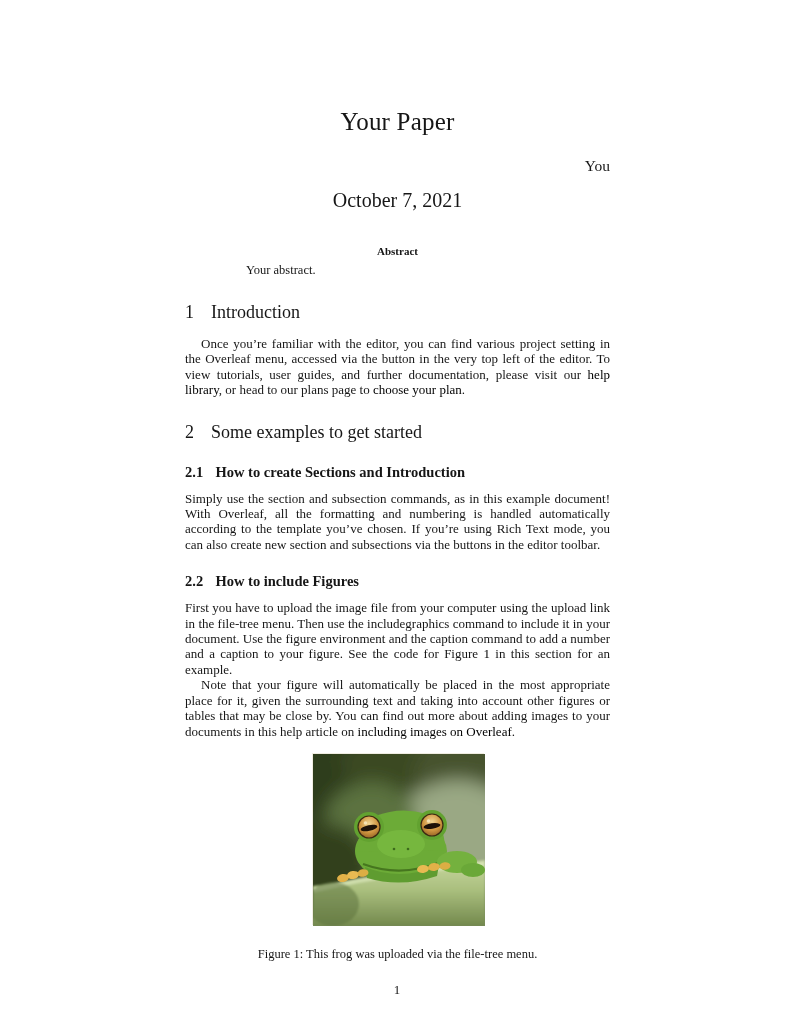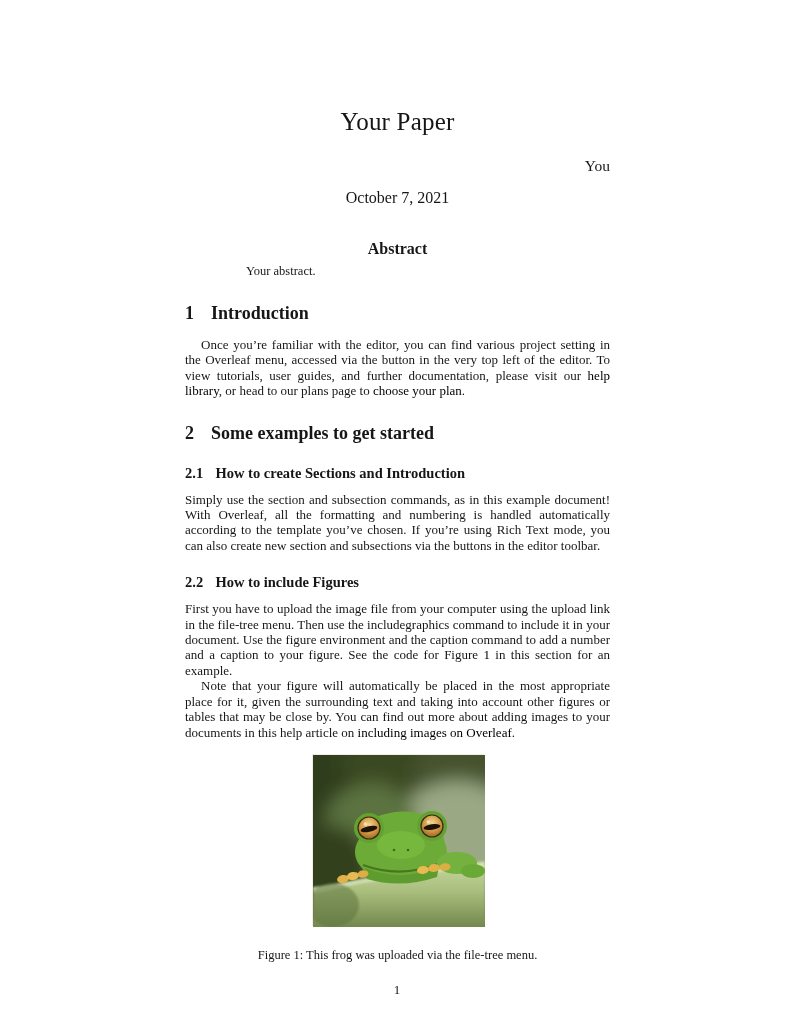--- a/index.html
+++ b/index.html
@@ -22,39 +22,39 @@
     margin: 0 0 21px 0;
     letter-spacing: 0.2px;
   }
   .doc-author {
     text-align: right;
     font-size: 15.5px;
     margin: 0 0 14px 0;
   }
   .doc-date {
     text-align: center;
-    font-size: 16px;
+    font-size: 20px;
     margin: 0 0 33px 0;
   }
   .abstract-heading {
     text-align: center;
-    font-size: 16px;
+    font-size: 11px;
     font-weight: bold;
     margin: 0 0 6px 0;
   }
   .abstract-text {
     font-size: 12.5px;
     line-height: 15px;
     margin: 0 45px;
     text-indent: 16px;
     text-align: justify;
   }
   h2.section {
     font-size: 18px;
-    font-weight: bold;
+    font-weight: normal;
     margin: 24px 0 13px 0;
   }
   h2.section .sec-num { margin-right: 0.95em; }
   h3.subsection {
     font-size: 14.5px;
     font-weight: bold;
     margin: 21px 0 10px 0;
   }
   h3.subsection .sec-num { margin-right: 0.85em; }
   p.body-par {

